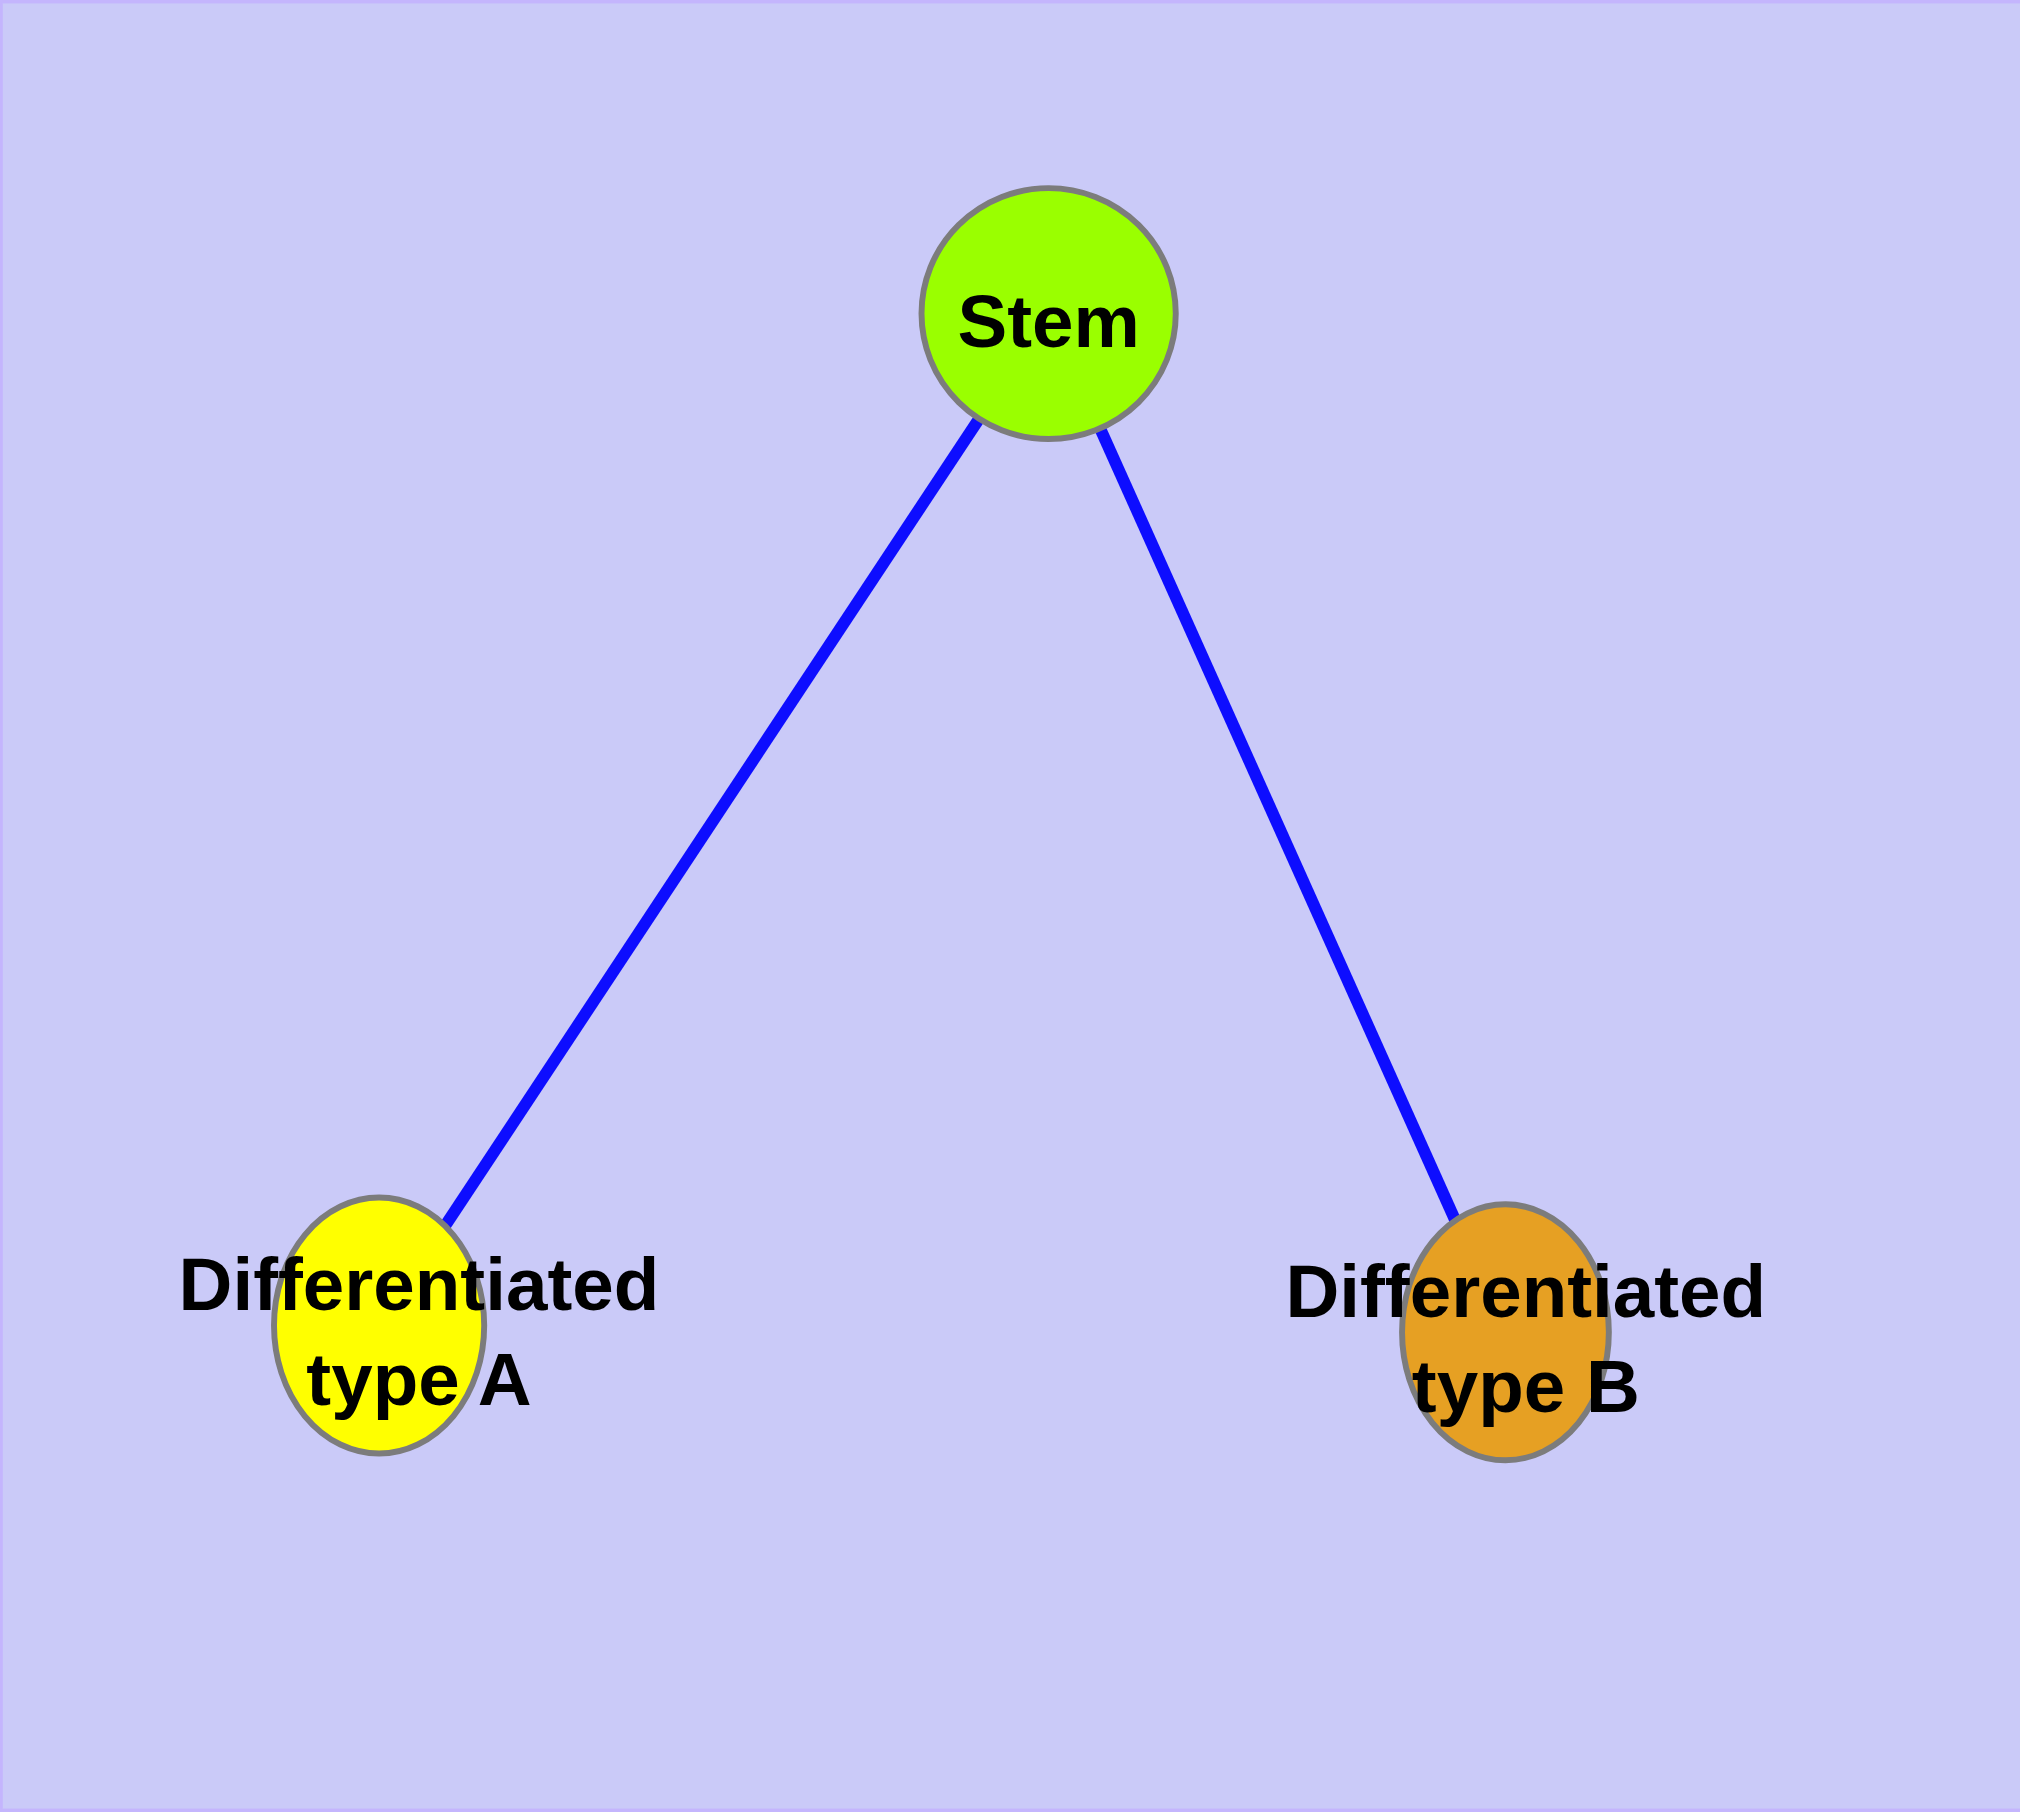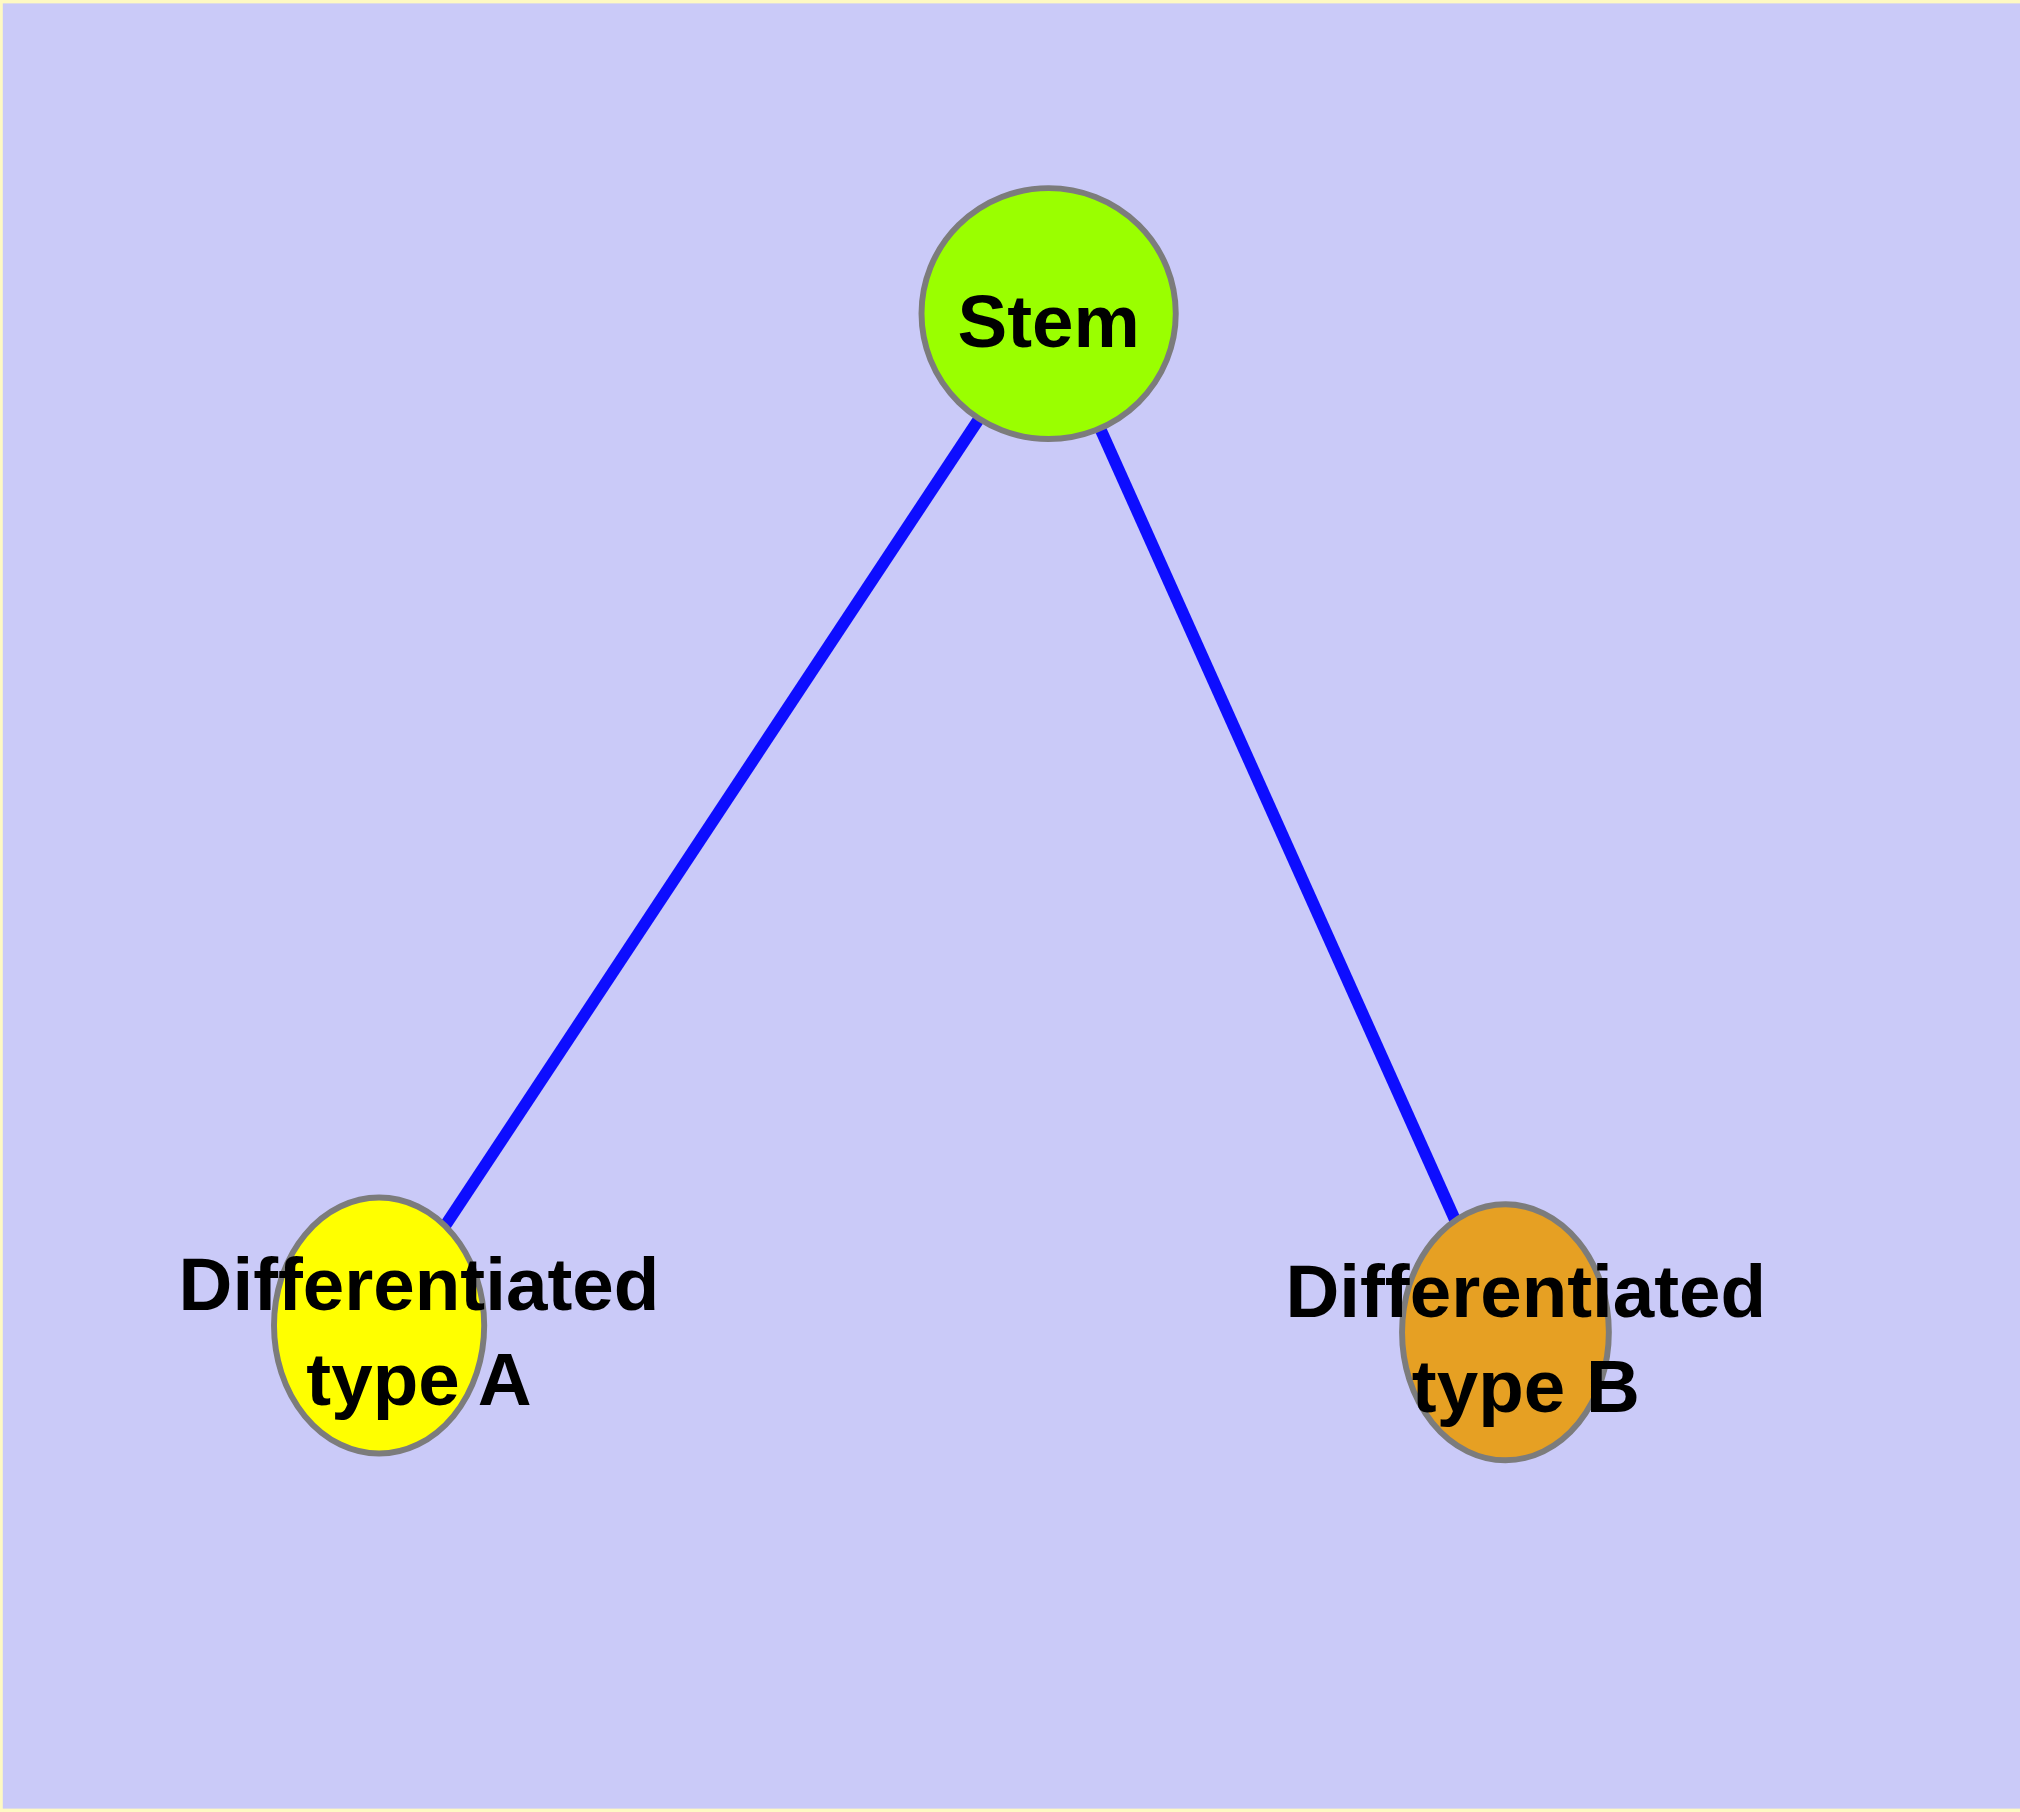--- a/index.html
+++ b/index.html
@@ -5,21 +5,21 @@
   html, body {
     margin: 0;
     padding: 0;
     background: #FFFFFF;
     font-family: "Liberation Sans", "DejaVu Sans", sans-serif;
   }
   .canvas-wrap {
     position: relative;
     width: 2021px;
     height: 1812px;
-    background: #fef9c3;
+    background: #c4b5fd;
     overflow: hidden;
   }
   svg { display: block; }
   .node-label {
     font-family: "Liberation Sans", "DejaVu Sans", sans-serif;
     font-weight: bold;
   }
 </style>
 </head>
 <body>

